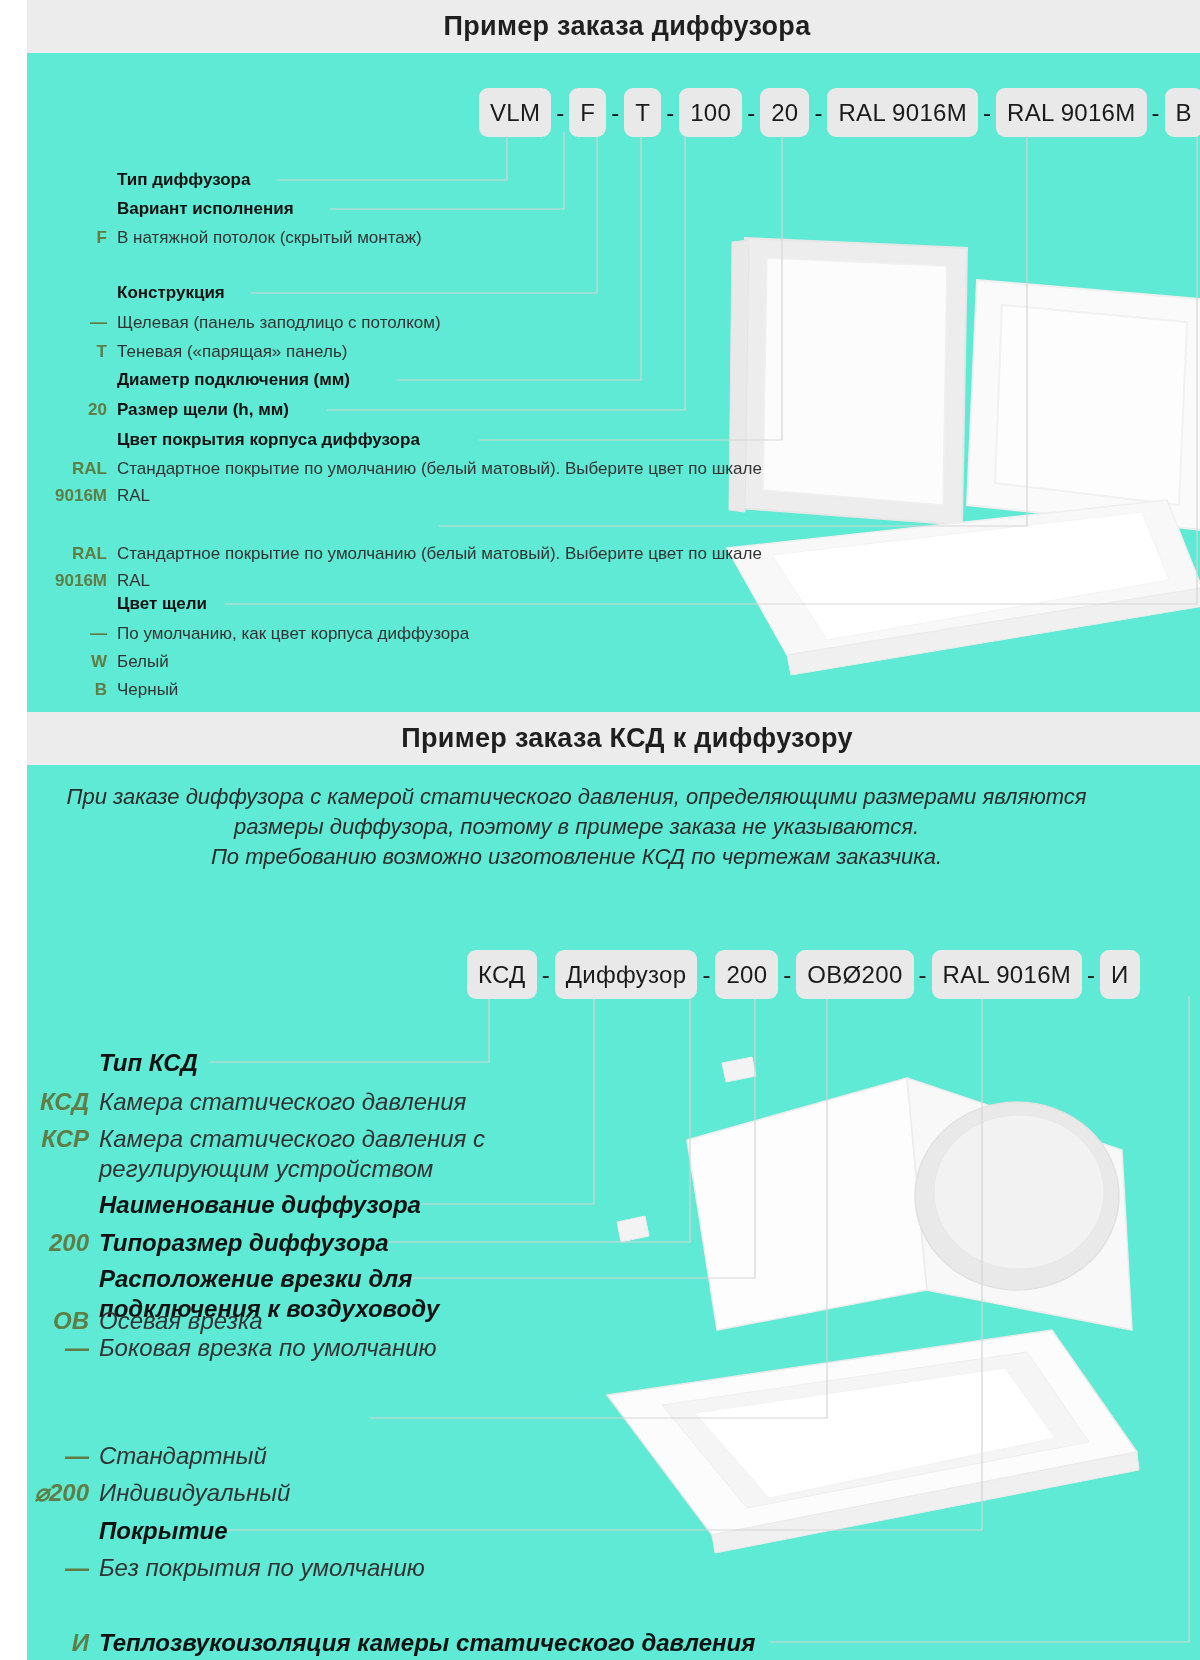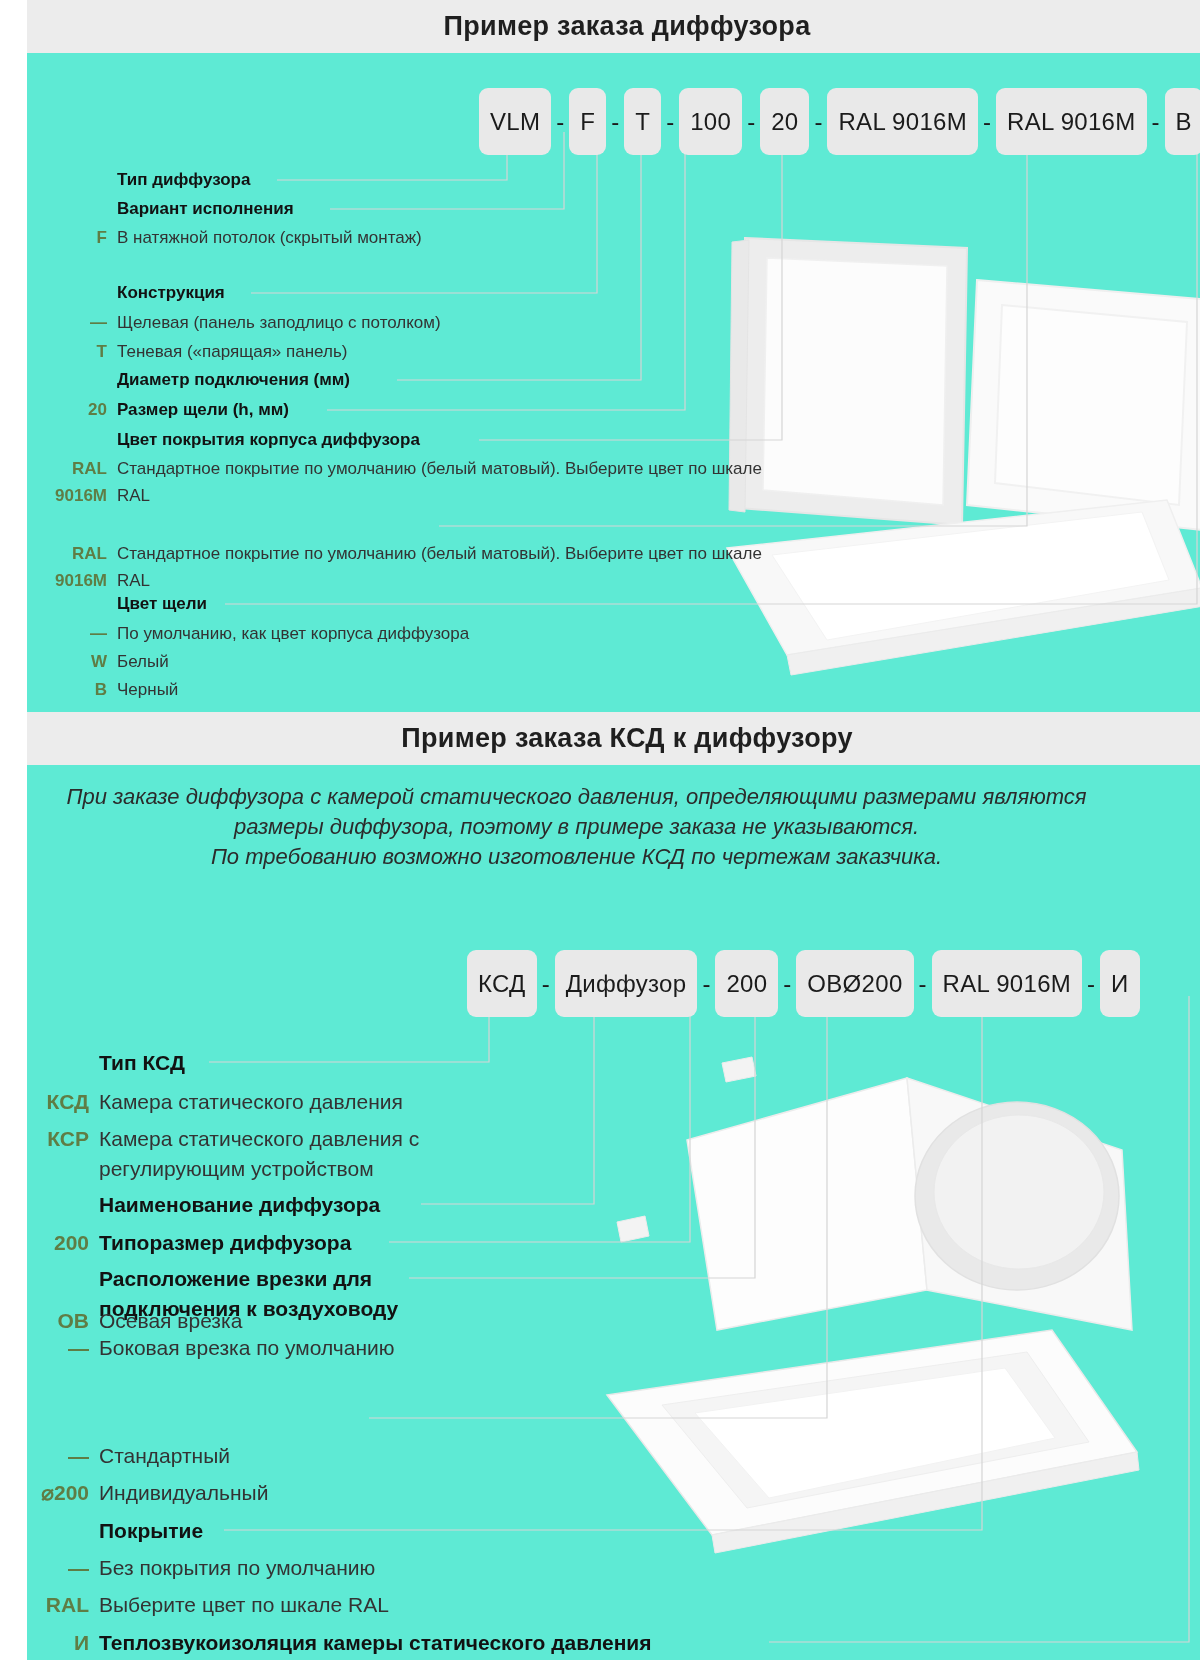--- a/index.html
+++ b/index.html
@@ -8,31 +8,31 @@
     font-family:"Liberation Sans",sans-serif;color:#1b1b1b;margin-left:27px;
   }
   svg.layer{position:absolute;left:0;top:0;pointer-events:none;}
   .band{
     position:absolute;left:0;width:1200px;height:53px;background:#ececec;
     display:flex;align-items:center;justify-content:center;
   }
   .band .band-title{font-size:27px;font-weight:600;color:#1f1f1f;letter-spacing:.3px;}
   .coderow{position:absolute;display:flex;align-items:center;white-space:nowrap;}
   .codebox{
-    background:#e9e9e9;border-radius:9px;padding:16px 11px;
+    background:#e9e9e9;border-radius:9px;padding:7px 11px;
     font-size:24px;font-weight:500;color:#1b1b1b;line-height:35px;letter-spacing:.3px;
   }
   .sep{margin:0 5px;font-size:24px;font-weight:500;color:#1b1b1b;}
   .row{position:absolute;display:flex;align-items:flex-start;}
   .row .code{flex:none;text-align:right;color:#5f7d45;font-weight:600;}
   .row .txt{color:#333;}
   .row .txt.bold{color:#121212;font-weight:700;}
   .s1row{left:10px;font-size:17px;line-height:27px;}
   .s1row .code{width:70px;margin-right:10px;}
-  .s2row{left:0px;font-size:21px;line-height:30px;}
+  .s2row{left:0px;font-size:24px;line-height:30px;font-style:italic;}
   .s2row .code{width:62px;margin-right:10px;}
   #note{
     position:absolute;left:2px;top:782px;width:1095px;
     font-size:22px;line-height:30px;font-style:italic;color:#2b2b2b;
   }
   #note .note-line{margin:0;text-align:center;}
 </style>
 </head>
 <body>
 
@@ -233,22 +233,18 @@
     <span class="txt">Индивидуальный</span>
   </div>
   <div class="row s2row" style="top:1516px">
     <span class="code"></span>
     <span class="txt bold">Покрытие</span>
   </div>
   <div class="row s2row" style="top:1553px">
     <span class="code">—</span>
     <span class="txt">Без покрытия по умолчанию</span>
   </div>
-  <div class="row s2row" style="top:1590px">
-    <span class="code">RAL</span>
-    <span class="txt">Выберите цвет по шкале RAL</span>
-  </div>
   <div class="row s2row" style="top:1628px">
     <span class="code">И</span>
     <span class="txt bold">Теплозвукоизоляция камеры статического давления</span>
   </div>
 
 </div>
 
 </body></html>

